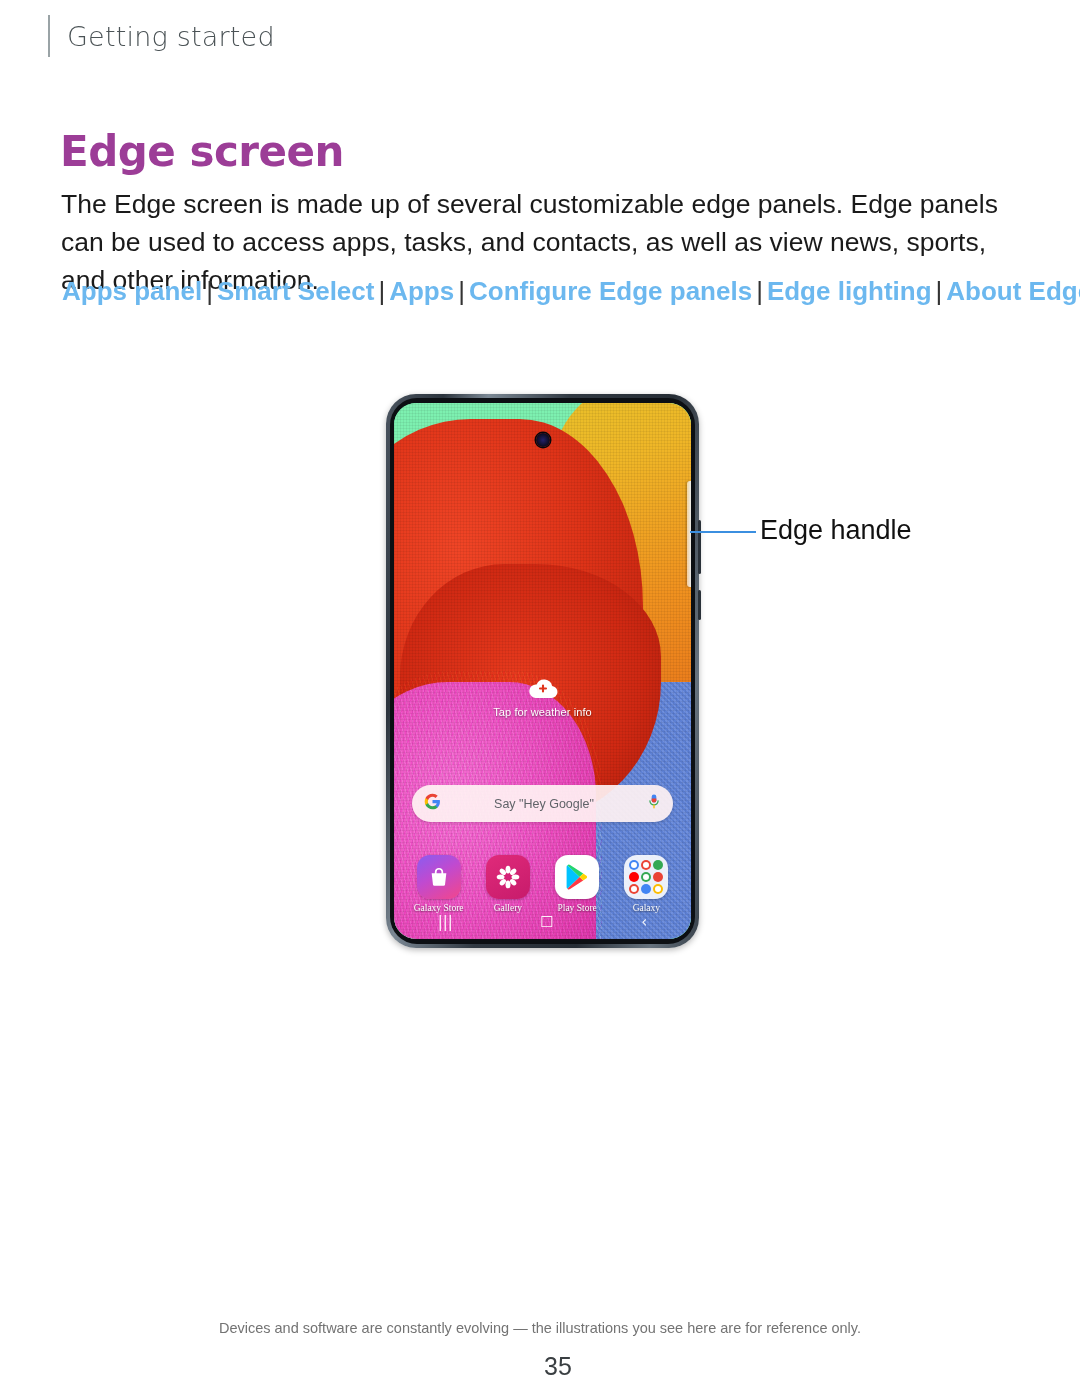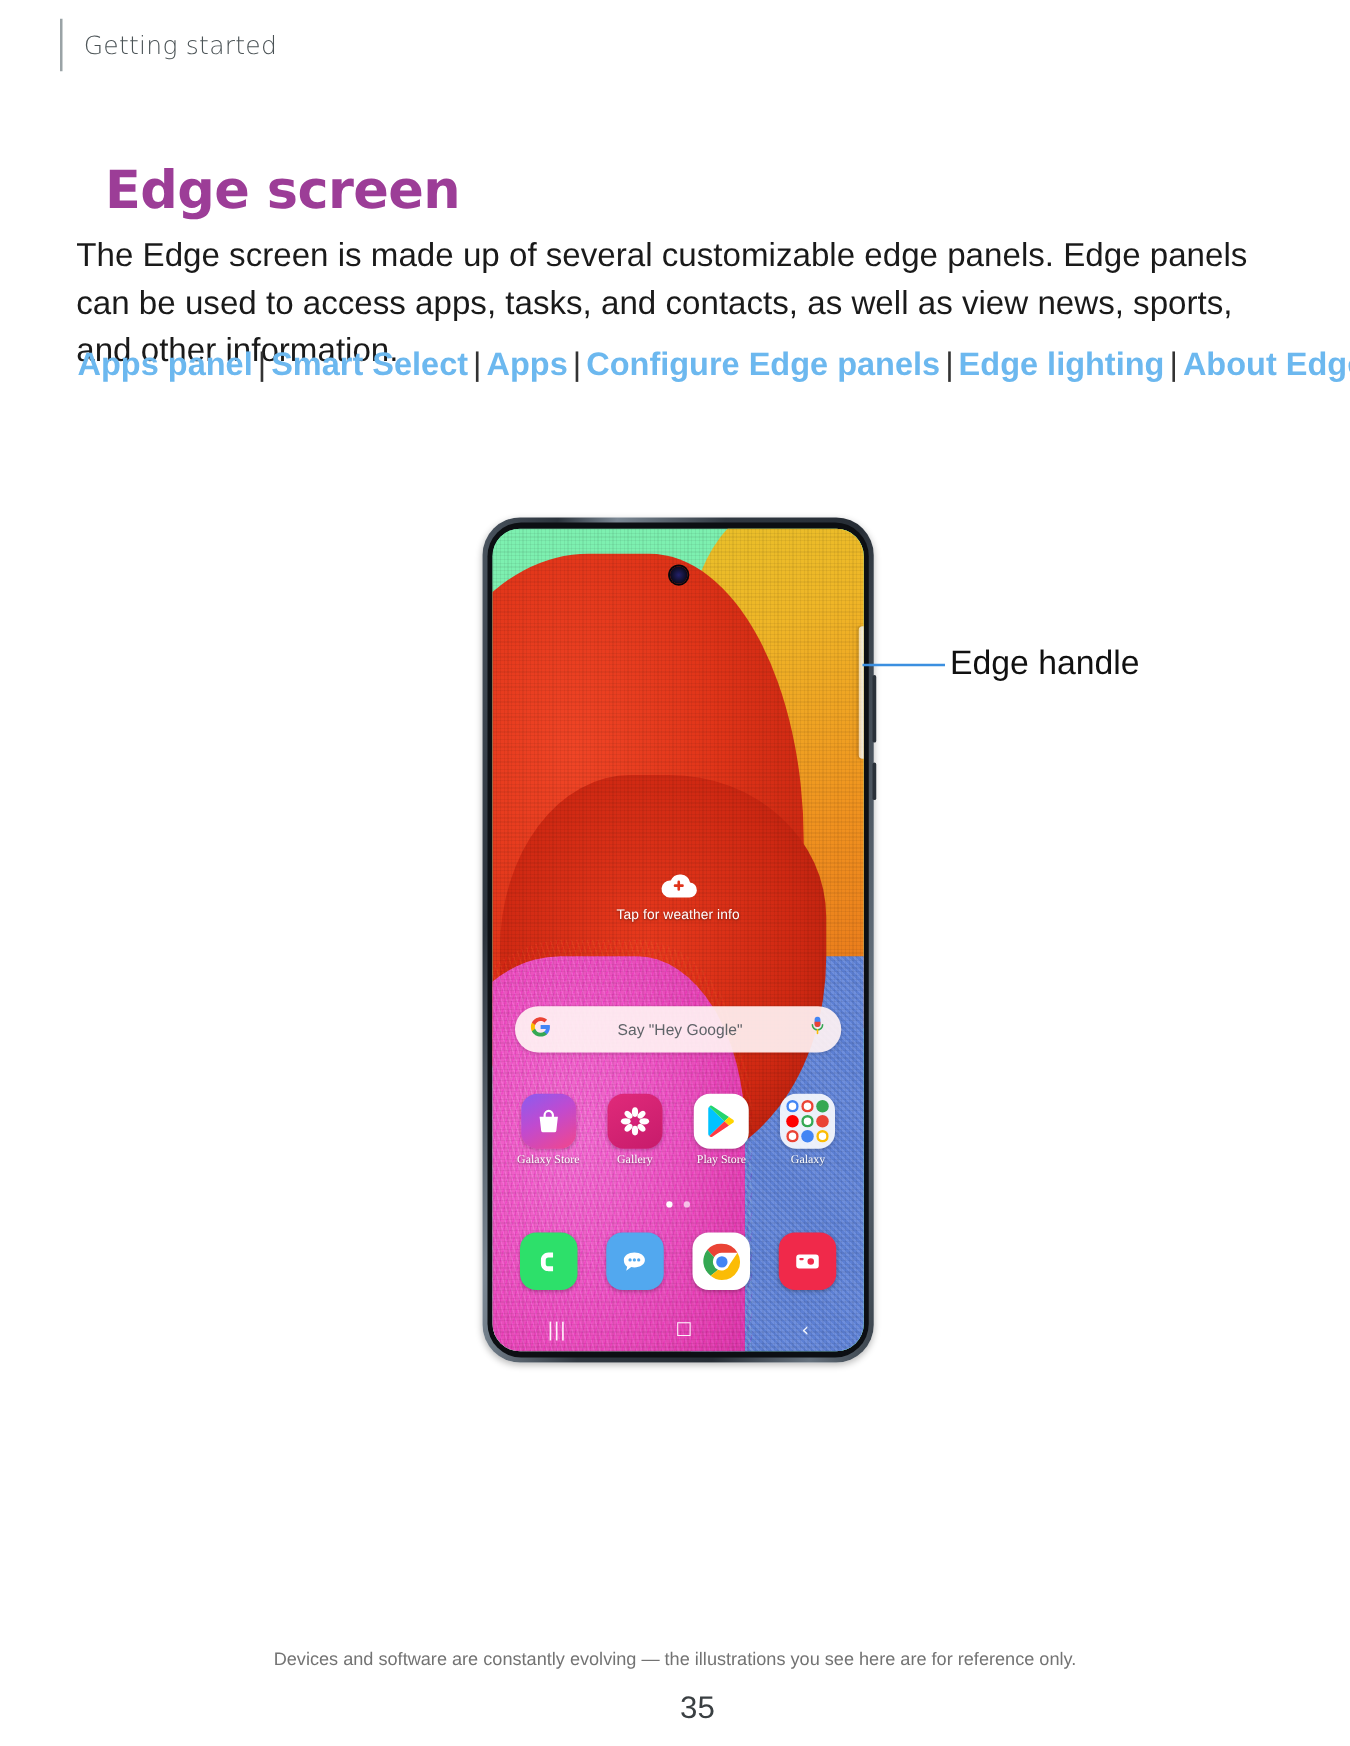--- a/index.html
+++ b/index.html
@@ -24,40 +24,39 @@
     align-items: center;
     height: 44px;
   }
   #header .rule {
     width: 2px;
     height: 42px;
     background: #9aa3a6;
   }
   #header .crumb {
     margin-left: 17px;
-    font-size: 20px;
+    font-size: 27px;
     font-weight: 300;
     letter-spacing: 0.2px;
     color: #4b5356;
     font-family: "DejaVu Sans", sans-serif;
     white-space: nowrap;
     text-align: right;
   }
 
   
   #page-title {
     position: absolute;
     left: 60px;
     top: 99px;
     font-size: 42px;
     font-weight: bold;
     color: #9c3d97;
     letter-spacing: -0.5px;
     font-family: "DejaVu Sans", sans-serif;
-    margin-left: 24px;
   }
 
   
   #intro {
     position: absolute;
     left: 61px;
     top: 158px;
     width: 960px;
     font-size: 26.5px;
     line-height: 38px;
@@ -95,23 +94,23 @@
     top: 0;
     width: 1080px;
     height: 1397px;
     pointer-events: none;
   }
 
   
   #phone {
     position: absolute;
     left: 386px;
-    top: 414px;
+    top: 394px;
     width: 313px;
-    height: 676px;
+    height: 554px;
   }
   .phone-frame {
     position: absolute;
     inset: 0;
     border-radius: 30px;
     background: linear-gradient(100deg,#4b5560 0%,#2b333c 14%,#7b8894 25%,#303841 45%,#262d35 70%,#66727e 88%,#39424b 100%);
     box-shadow: 0 2px 6px rgba(0,0,0,0.28);
   }
   .phone-frame2 {
     position: absolute;

